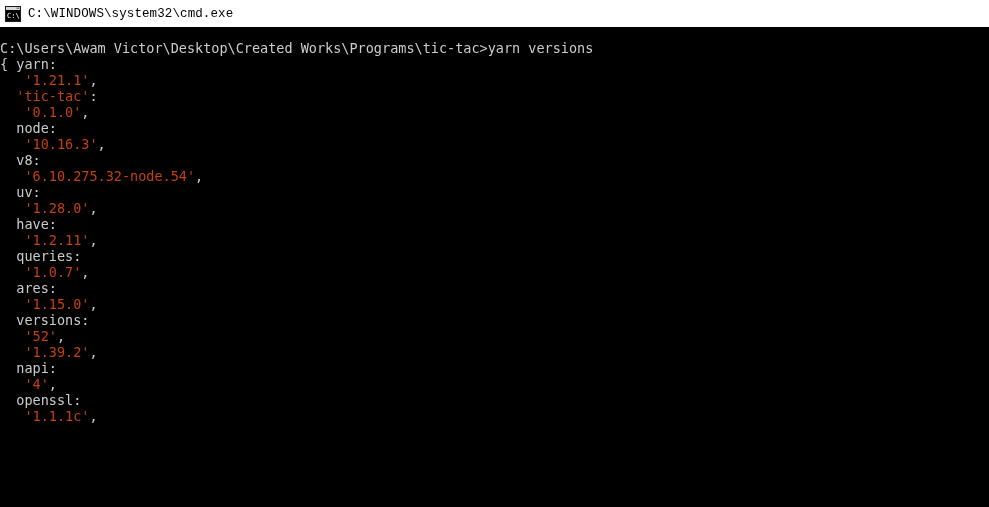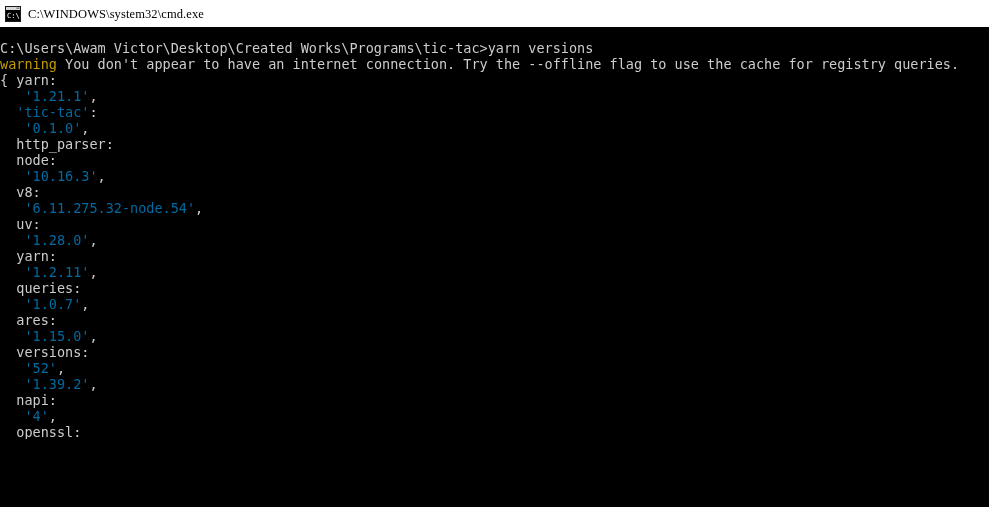--- a/index.html
+++ b/index.html
@@ -39,21 +39,21 @@
   }
   #titlebar-icon {
     width: 16px;
     height: 16px;
     flex: 0 0 16px;
     margin-right: 7px;
     position: relative;
     display: block;
   }
   #titlebar-title {
-    font-family: Liberation Serif, serif;
+    font-family: Liberation Mono, monospace;
     font-size: 12.5px;
     line-height: 16px;
     color: #000000;
     white-space: nowrap;
     letter-spacing: 0.1px;
   }
 
   
   #console {
     position: absolute;
@@ -75,21 +75,21 @@
   .cline {
     font-family: "DejaVu Sans Mono", monospace;
     font-size: 13.5px;
     line-height: 16px;
     height: 16px;
     white-space: pre;
     color: #cccccc;
     letter-spacing: 0px;
   }
   .c-white   { color: #cccccc; }
-  .c-green   { color: #0369a1; }
+  .c-green   { color: #c2410c; }
   .c-yellow  { color: #c19c00; }
 
   
   #console-mask-bottom {
     position: absolute;
     left: 0;
     bottom: 0;
     width: 989px;
     height: 0px;
     background: #000000;
@@ -110,33 +110,31 @@
         <rect x="13.2" y="1.6" width="1.2" height="1.2" fill="#555555"></rect>
         <text x="2" y="12" font-family="DejaVu Sans Mono, monospace" font-size="7" fill="#ffffff">C:\</text>
       </svg>
     </span>
     <span id="titlebar-title">C:\WINDOWS\system32\cmd.exe</span>
   </div>
 
   <div id="console">
     <div id="console-lines">
         <div class="cline"><span class="c-white">C:\Users\Awam Victor\Desktop\Created Works\Programs\tic-tac&gt;yarn versions</span></div>
-        <div class="cline"><span class="c-yellow">warning</span><span class="c-white"> You don't appear to have an internet connection. Try the --offline flag to use the cache for registry queries.</span></div>
         <div class="cline"><span class="c-white">{ yarn:</span></div>
         <div class="cline"><span class="c-white">   </span><span class="c-green">'1.21.1'</span><span class="c-white">,</span></div>
         <div class="cline"><span class="c-white">  </span><span class="c-green">'tic-tac'</span><span class="c-white">:</span></div>
         <div class="cline"><span class="c-white">   </span><span class="c-green">'0.1.0'</span><span class="c-white">,</span></div>
-        <div class="cline"><span class="c-white">  http_parser:</span></div>
         <div class="cline"><span class="c-white">  node:</span></div>
         <div class="cline"><span class="c-white">   </span><span class="c-green">'10.16.3'</span><span class="c-white">,</span></div>
         <div class="cline"><span class="c-white">  v8:</span></div>
-        <div class="cline"><span class="c-white">   </span><span class="c-green">'6.11.275.32-node.54'</span><span class="c-white">,</span></div>
+        <div class="cline"><span class="c-white">   </span><span class="c-green">'6.10.275.32-node.54'</span><span class="c-white">,</span></div>
         <div class="cline"><span class="c-white">  uv:</span></div>
         <div class="cline"><span class="c-white">   </span><span class="c-green">'1.28.0'</span><span class="c-white">,</span></div>
-        <div class="cline"><span class="c-white">  yarn:</span></div>
+        <div class="cline"><span class="c-white">  have:</span></div>
         <div class="cline"><span class="c-white">   </span><span class="c-green">'1.2.11'</span><span class="c-white">,</span></div>
         <div class="cline"><span class="c-white">  queries:</span></div>
         <div class="cline"><span class="c-white">   </span><span class="c-green">'1.0.7'</span><span class="c-white">,</span></div>
         <div class="cline"><span class="c-white">  ares:</span></div>
         <div class="cline"><span class="c-white">   </span><span class="c-green">'1.15.0'</span><span class="c-white">,</span></div>
         <div class="cline"><span class="c-white">  versions:</span></div>
         <div class="cline"><span class="c-white">   </span><span class="c-green">'52'</span><span class="c-white">,</span></div>
         <div class="cline"><span class="c-white">   </span><span class="c-green">'1.39.2'</span><span class="c-white">,</span></div>
         <div class="cline"><span class="c-white">  napi:</span></div>
         <div class="cline"><span class="c-white">   </span><span class="c-green">'4'</span><span class="c-white">,</span></div>

